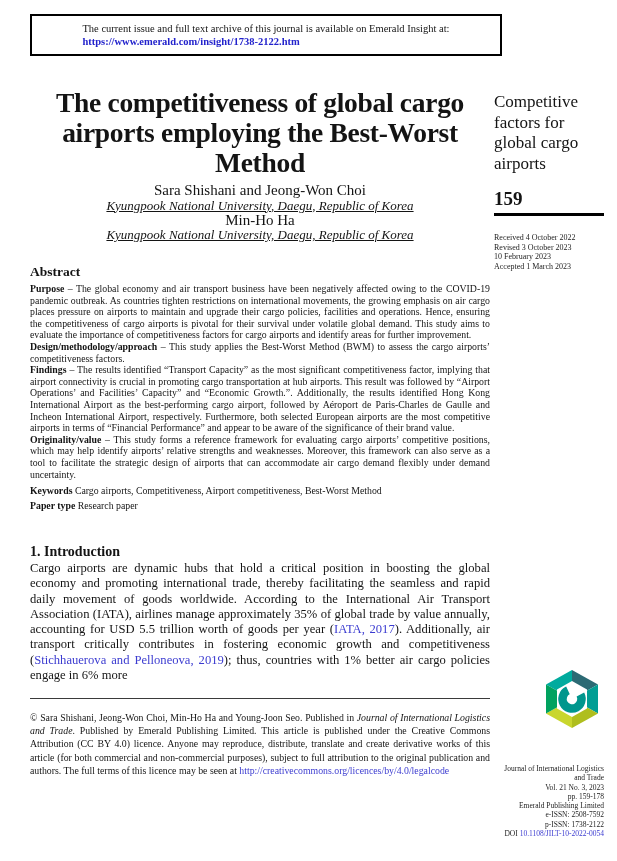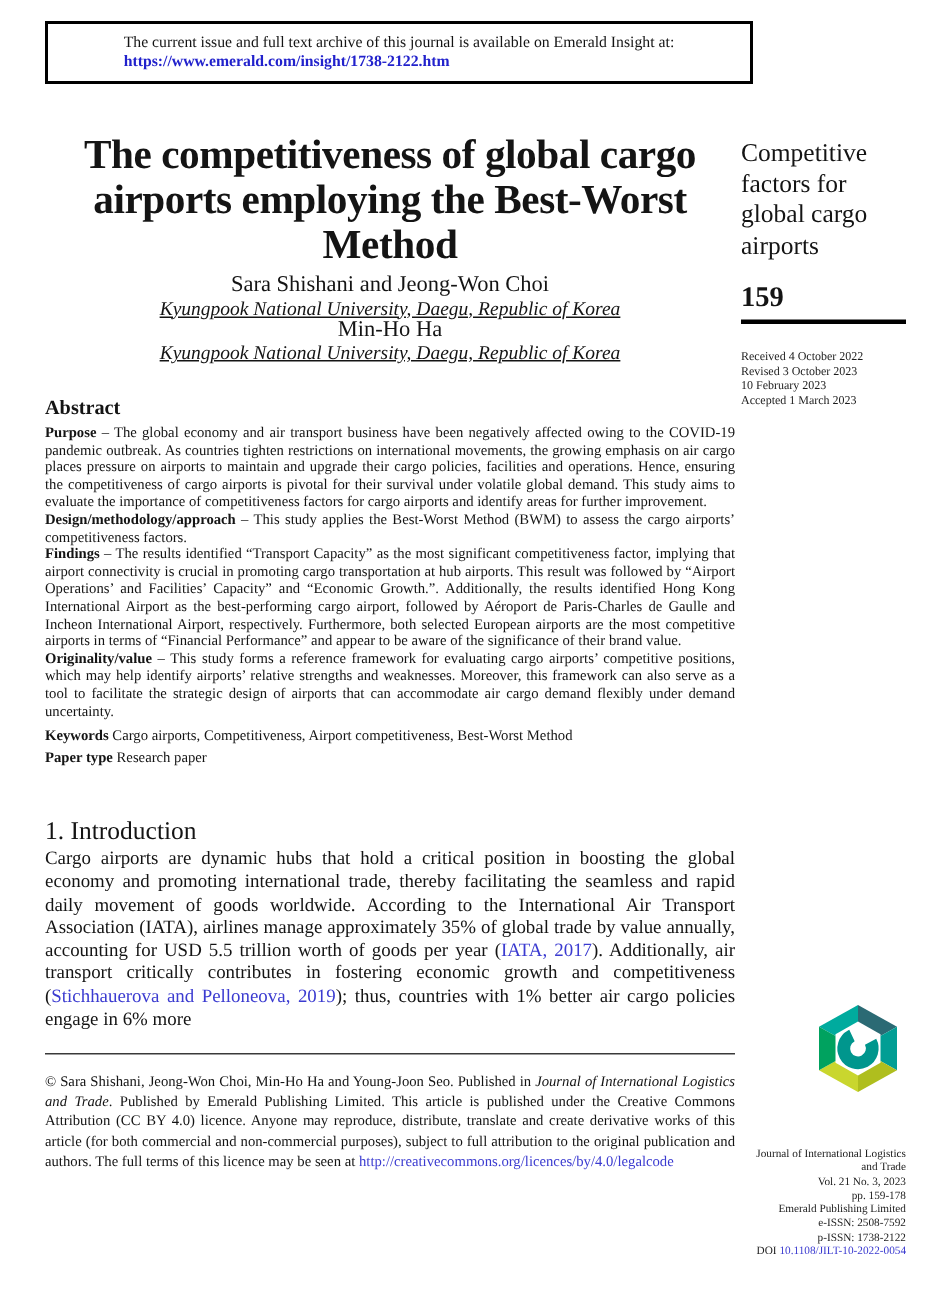--- a/index.html
+++ b/index.html
@@ -23,21 +23,21 @@
     margin:0;letter-spacing:-0.3px;
   }
   .authors{margin-top:5px;text-align:center;}
   .author-name{font-size:15px;line-height:15.5px;}
   .author-aff{font-size:13px;line-height:14px;font-style:italic;text-decoration:underline;}
   .abstract-heading{font-size:13.5px;font-weight:bold;margin:22px 0 3px 0;}
   .abs-p{font-size:9.8px;line-height:11.6px;text-align:justify;margin:0;}
   .bold{font-weight:bold;text-align:right;}
   .kw-line{font-size:9.8px;line-height:11.6px;margin-top:5px;}
   .pt-line{font-size:9.8px;line-height:11.6px;margin-top:3px;}
-  .intro-heading{font-size:17px;font-weight:normal;margin:33px 0 1px 0;}
+  .intro-heading{font-size:14px;font-weight:bold;margin:33px 0 1px 0;}
   .intro-p{font-size:12.6px;line-height:15.2px;text-align:justify;margin:0;}
   .cite{color:#3b3bd0;text-decoration:none;}
   .footnote{
     margin-top:15px;border-top:1px solid #3a3a3a;padding-top:12px;
     font-size:9.8px;line-height:13.2px;text-align:justify;
   }
   .footnote .jrnl{font-style:italic;}
   .footnote-link{color:#3b3bd0;text-decoration:none;word-break:break-all;}
   
   .sidebar{position:absolute;left:494px;top:92px;width:110px;text-align:left;}

